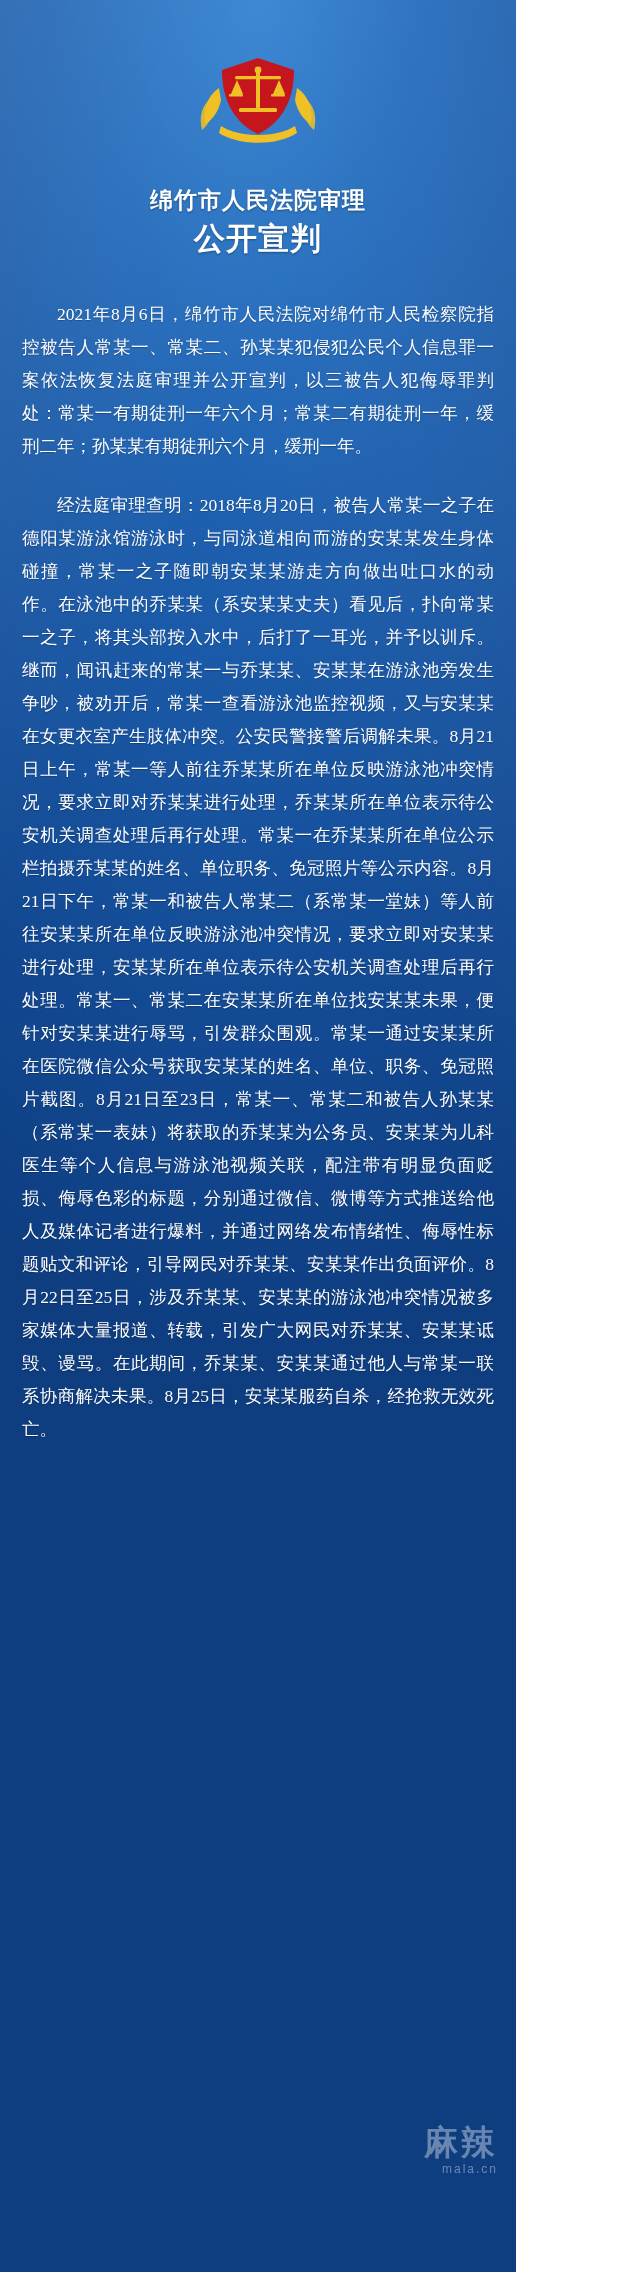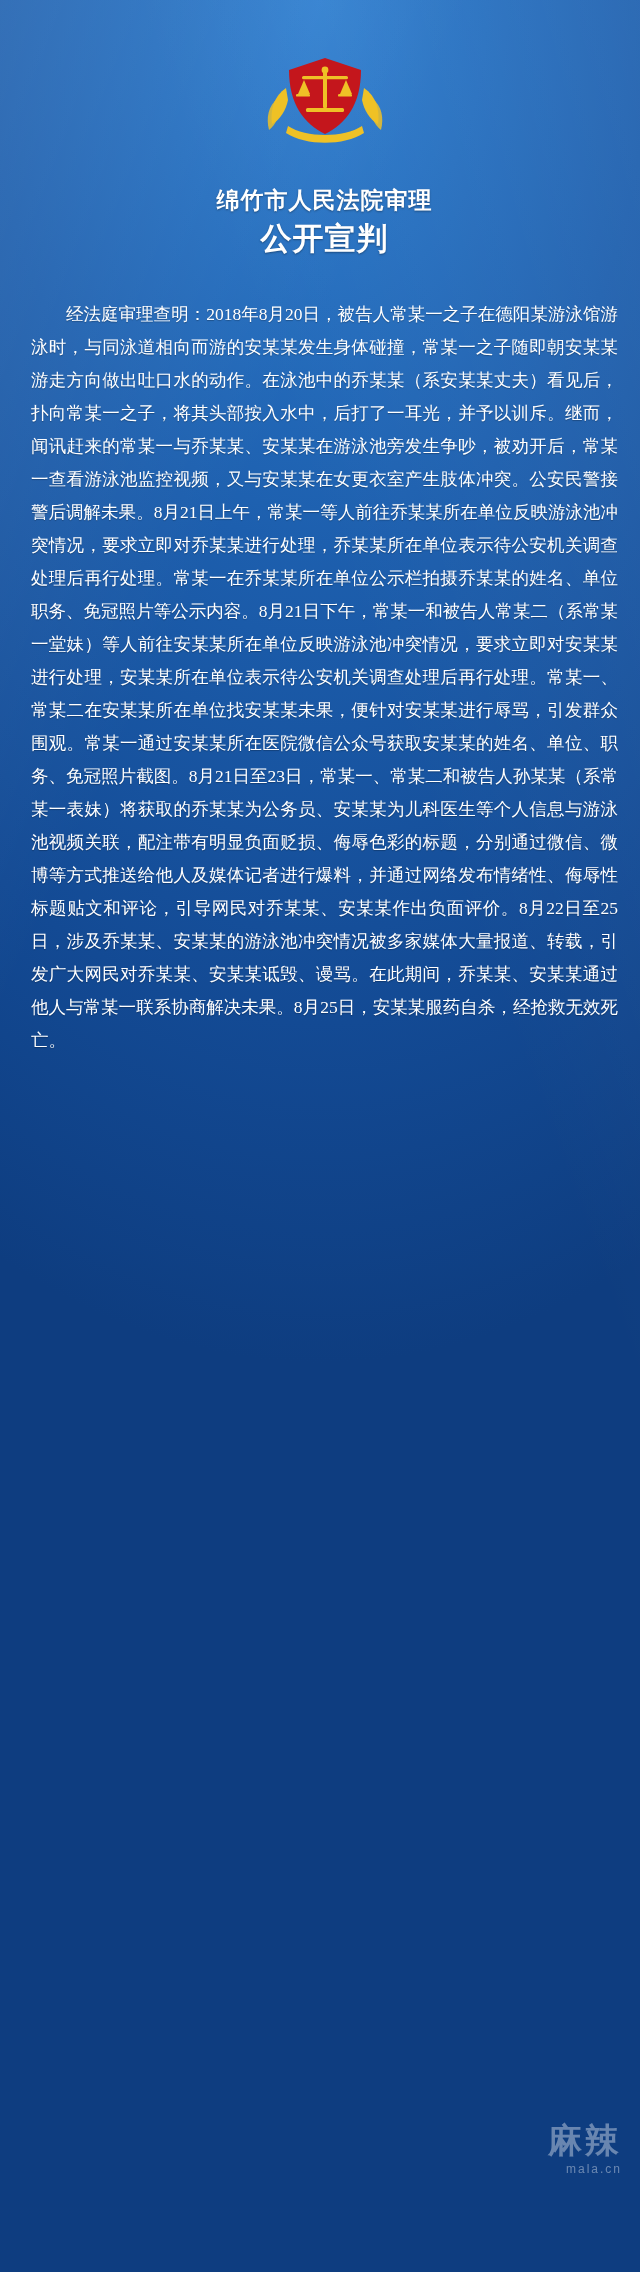--- a/index.html
+++ b/index.html
@@ -6,28 +6,27 @@
     margin: 0;
     padding: 0;
     background: #ffffff;
   }
   body {
     width: 640px;
     font-family: "Liberation Serif", "DejaVu Serif", serif;
   }
   .page {
     position: relative;
-    width: 640px;
+    width: 516px;
     min-height: 2272px;
     box-sizing: border-box;
     background:
       radial-gradient(ellipse 130% 60% at 50% 0%, #2f7fd0 0%, #1d5fae 40%, #134a94 75%, #0e3d80 100%),
       linear-gradient(180deg, #1a64b4 0%, #14539c 35%, #0f448a 70%, #0b3773 100%);
     overflow: hidden;
-    padding-left: 9px;
   }
   
   .page:before {
     content: "";
     position: absolute;
     inset: 0;
     background:
       linear-gradient(115deg, rgba(255,255,255,0.10) 0%, rgba(255,255,255,0.0) 28%),
       linear-gradient(250deg, rgba(255,255,255,0.07) 0%, rgba(255,255,255,0.0) 35%);
     pointer-events: none;
@@ -89,21 +88,21 @@
     text-align: center;
     color: rgba(255,255,255,0.38);
     pointer-events: none;
     user-select: none;
   }
   .wm-malat .cn {
     font-size: 34px;
     font-weight: bold;
     letter-spacing: 3px;
     line-height: 38px;
-    font-family: Liberation Mono, monospace;
+    font-family: Liberation Serif, serif;
   }
   .wm-malat .en {
     font-size: 12px;
     letter-spacing: 2px;
     font-family: "Liberation Sans", sans-serif;
     text-align: right;
   }
   .footer-credit {
     position: absolute;
     left: 0;
@@ -171,20 +170,21 @@
         </svg>
       </div>
     </div>
 
     <div class="title-block">
       <div class="title-line l1">绵竹市人民法院审理</div>
       <div class="title-line l3">公开宣判</div>
     </div>
 
     <div class="body-block">
+      <p class="para">2021年8月6日，绵竹市人民法院对绵竹市人民检察院指控被告人常某一、常某二、孙某某犯侵犯公民个人信息罪一案依法恢复法庭审理并公开宣判，以三被告人犯侮辱罪判处：常某一有期徒刑一年六个月；常某二有期徒刑一年，缓刑二年；孙某某有期徒刑六个月，缓刑一年。</p>
       <p class="para">经法庭审理查明：2018年8月20日，被告人常某一之子在德阳某游泳馆游泳时，与同泳道相向而游的安某某发生身体碰撞，常某一之子随即朝安某某游走方向做出吐口水的动作。在泳池中的乔某某（系安某某丈夫）看见后，扑向常某一之子，将其头部按入水中，后打了一耳光，并予以训斥。继而，闻讯赶来的常某一与乔某某、安某某在游泳池旁发生争吵，被劝开后，常某一查看游泳池监控视频，又与安某某在女更衣室产生肢体冲突。公安民警接警后调解未果。8月21日上午，常某一等人前往乔某某所在单位反映游泳池冲突情况，要求立即对乔某某进行处理，乔某某所在单位表示待公安机关调查处理后再行处理。常某一在乔某某所在单位公示栏拍摄乔某某的姓名、单位职务、免冠照片等公示内容。8月21日下午，常某一和被告人常某二（系常某一堂妹）等人前往安某某所在单位反映游泳池冲突情况，要求立即对安某某进行处理，安某某所在单位表示待公安机关调查处理后再行处理。常某一、常某二在安某某所在单位找安某某未果，便针对安某某进行辱骂，引发群众围观。常某一通过安某某所在医院微信公众号获取安某某的姓名、单位、职务、免冠照片截图。8月21日至23日，常某一、常某二和被告人孙某某（系常某一表妹）将获取的乔某某为公务员、安某某为儿科医生等个人信息与游泳池视频关联，配注带有明显负面贬损、侮辱色彩的标题，分别通过微信、微博等方式推送给他人及媒体记者进行爆料，并通过网络发布情绪性、侮辱性标题贴文和评论，引导网民对乔某某、安某某作出负面评价。8月22日至25日，涉及乔某某、安某某的游泳池冲突情况被多家媒体大量报道、转载，引发广大网民对乔某某、安某某诋毁、谩骂。在此期间，乔某某、安某某通过他人与常某一联系协商解决未果。8月25日，安某某服药自杀，经抢救无效死亡。</p>
     </div>
 
   </div>
 
   <div class="wm-malat">
     <div class="cn">麻辣</div>
     <div class="en">mala.cn</div>
   </div>
 

